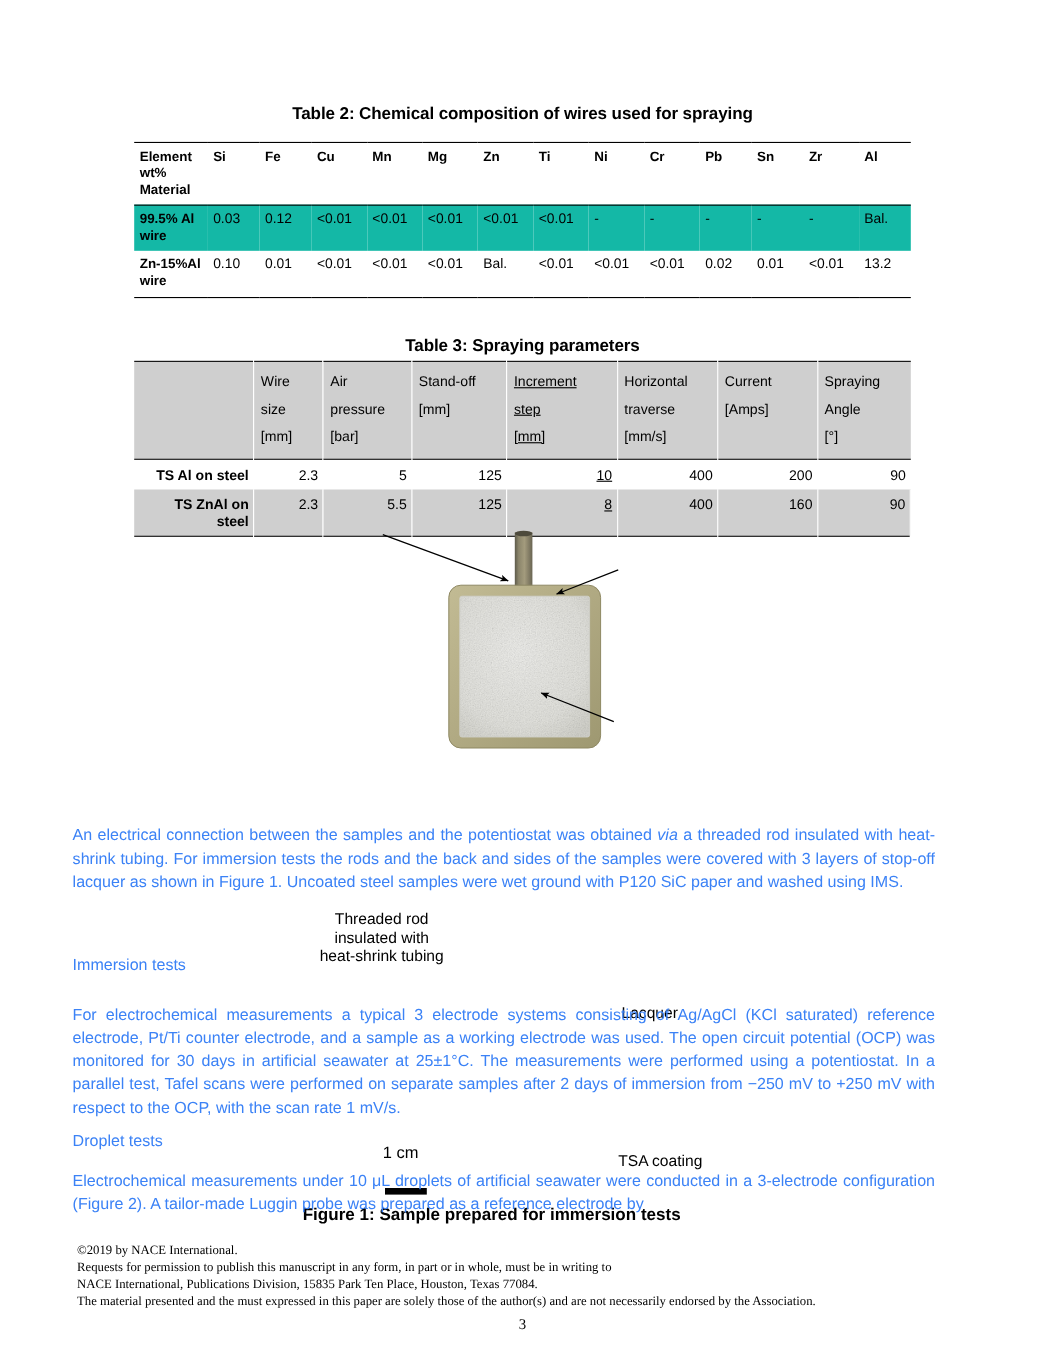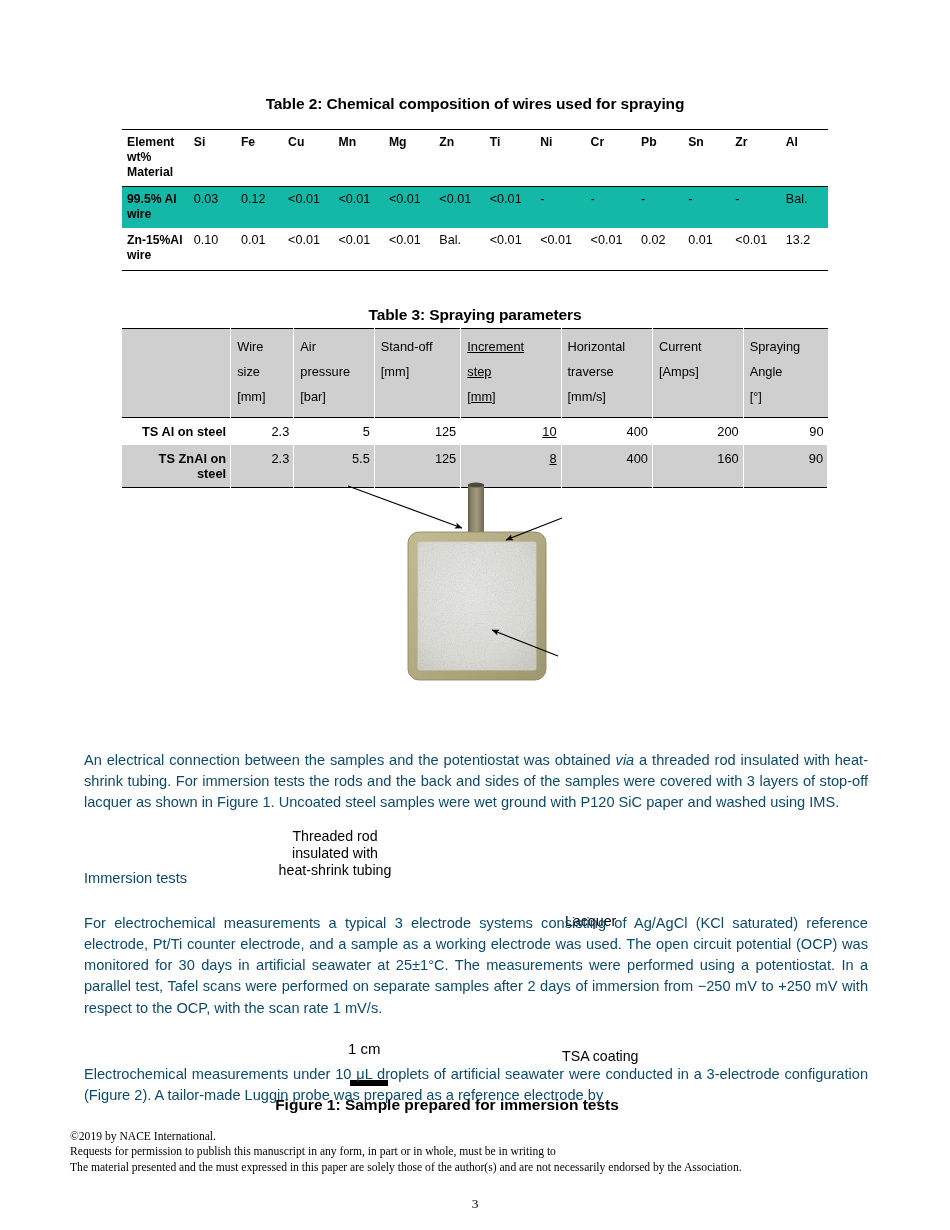--- a/index.html
+++ b/index.html
@@ -117,21 +117,21 @@
   }
   #fig-svg { position: absolute; left: 0; top: 0; }
 
   .fig-label {
     position: absolute;
     font-size: 14.2px;
     line-height: 1.19;
     color: #000;
   }
   #lbl-rod {
-    left: 276px; top: 420px; width: 118px;
+    left: 288px; top: 420px; width: 118px;
     text-align: center;
   }
   #lbl-lacquer { left: 565px; top: 505px; }
   #lbl-tsa { left: 562px; top: 640px; }
   #lbl-scale { left: 348px; top: 632px; font-size: 15px; }
 
   #scalebar {
     position: absolute;
     left: 350px; top: 672px;
     width: 38px; height: 5.5px;
@@ -142,25 +142,25 @@
     position: absolute;
     left: 0; top: 688px; width: 894px;
     text-align: center;
     font-weight: bold;
     font-size: 15.5px;
   }
 
   
   .body-block {
     position: absolute;
-    left: 84px;
+    left: 66px;
     width: 784px;
     font-size: 14.6px;
     line-height: 1.45;
-    color: #0c4a6e;
+    color: #3b82f6;
   }
   .justified { text-align: justify; text-justify: inter-word; }
 
   #para1 { top: 750px; }
   #head-immersion { top: 868px; }
   #para2 { top: 913px; }
   #head-droplet { top: 1028px; }
   #para3 { top: 1064px; }
 
   
@@ -349,23 +349,25 @@
   </div>
 
   <div class="body-block justified" id="para1">
     <span>An electrical connection between the samples and the potentiostat was obtained </span><span class="ital">via</span><span> a threaded rod insulated with heat-shrink tubing. For immersion tests the rods and the back and sides of the samples were covered with 3 layers of stop-off lacquer as shown in Figure 1. Uncoated steel samples were wet ground with P120 SiC paper and washed using IMS.</span>
   </div>
 
   <div class="body-block" id="head-immersion">Immersion tests</div>
 
   <div class="body-block justified" id="para2">For electrochemical measurements a typical 3 electrode systems consisting of Ag/AgCl (KCl saturated) reference electrode, Pt/Ti counter electrode, and a sample as a working electrode was used. The open circuit potential (OCP) was monitored for 30 days in artificial seawater at 25±1°C. The measurements were performed using a potentiostat. In a parallel test, Tafel scans were performed on separate samples after 2 days of immersion from −250 mV to +250 mV with respect to the OCP, with the scan rate 1 mV/s.</div>
 
+  <div class="body-block" id="head-droplet">Droplet tests</div>
 
   <div class="body-block justified" id="para3">Electrochemical measurements under 10 μL droplets of artificial seawater were conducted in a 3-electrode configuration (Figure 2). A tailor-made Luggin probe was prepared as a reference electrode by</div>
 
   <div id="footer">
     <div>©2019 by NACE International.</div>
     <div>Requests for permission to publish this manuscript in any form, in part or in whole, must be in writing to</div>
+    <div>NACE International, Publications Division, 15835 Park Ten Place, Houston, Texas 77084.</div>
     <div>The material presented and the must expressed in this paper are solely those of the author(s) and are not necessarily endorsed by the Association.</div>
   </div>
   <div id="page-number">3</div>
 
 </div>
 
 </body></html>

